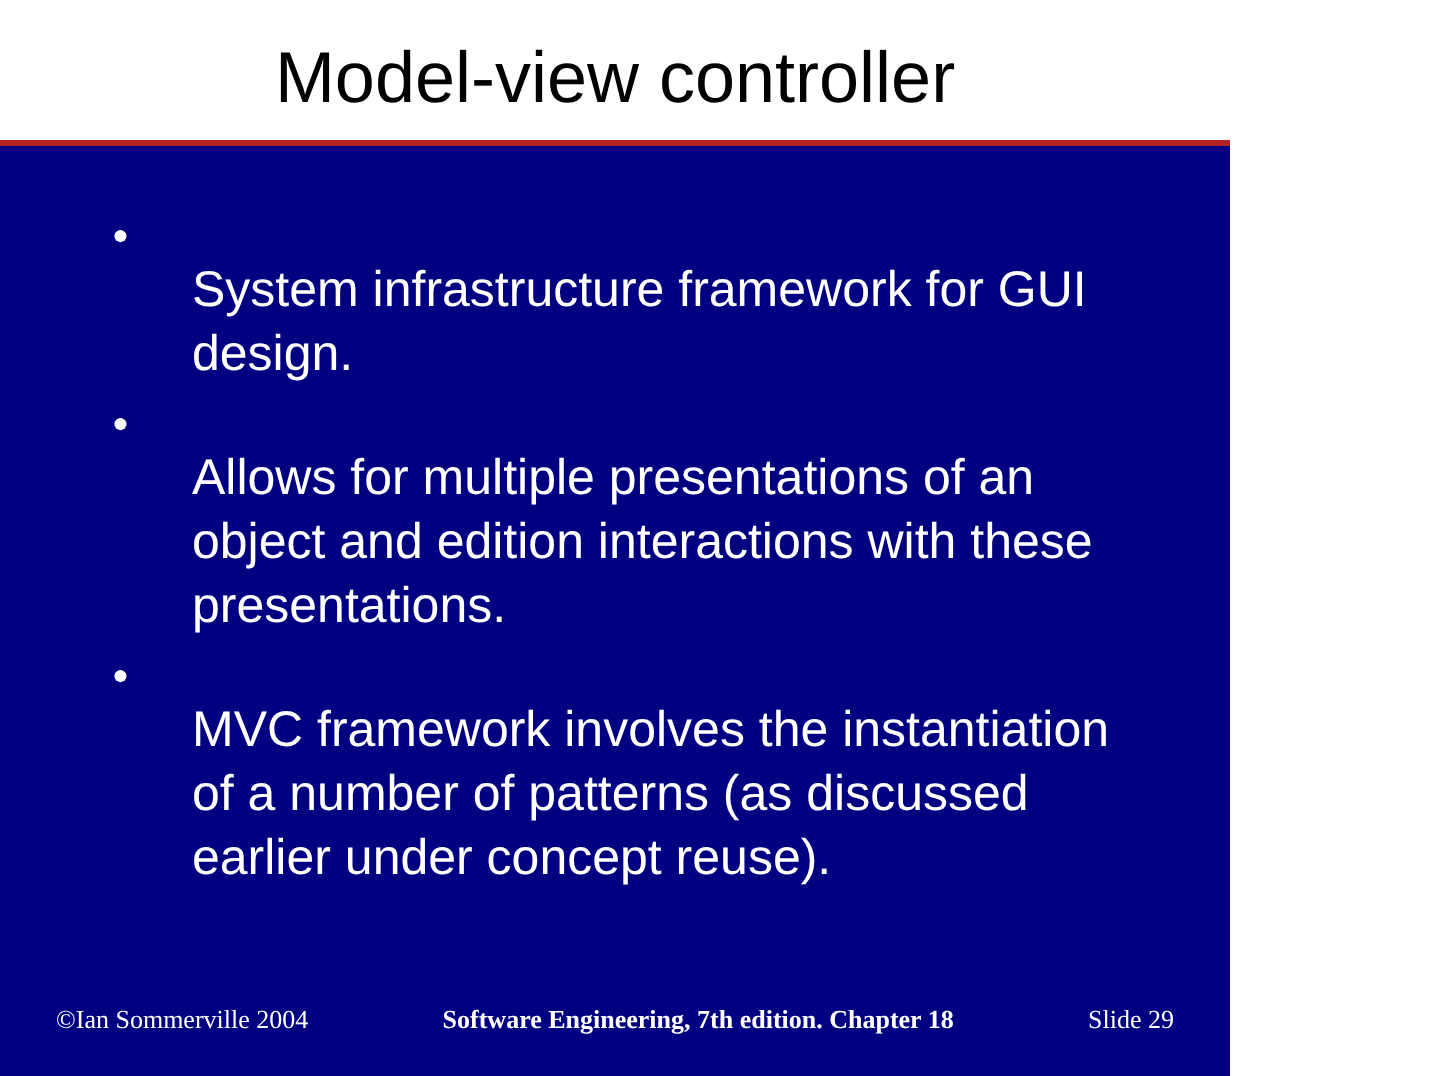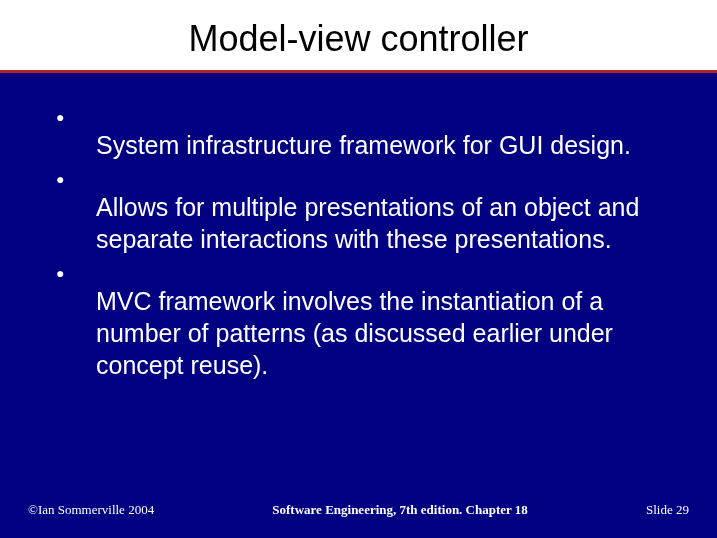--- a/index.html
+++ b/index.html
@@ -4,21 +4,21 @@
 <style>
   html, body {
     margin: 0;
     padding: 0;
     width: 717px;
     height: 538px;
     overflow: hidden;
     font-family: Arial, Helvetica, sans-serif;
   }
   .slide {
-    width: 717px;
+    width: 615px;
     height: 538px;
     background: #000080;
     position: relative;
     box-sizing: border-box;
   }
   .title-area {
     background: #ffffff;
     width: 100%;
     padding: 18px 0 10px 0;
     text-align: center;
@@ -93,21 +93,21 @@
   </div>
   <div class="divider"></div>
 
   <div class="body-area">
     <div class="bullet-row">
       <div class="bullet-dot">●</div>
       <div class="bullet-text">System infrastructure framework for GUI design.</div>
     </div>
     <div class="bullet-row">
       <div class="bullet-dot">●</div>
-      <div class="bullet-text">Allows for multiple presentations of an object and separate interactions with these presentations.</div>
+      <div class="bullet-text">Allows for multiple presentations of an object and edition interactions with these presentations.</div>
     </div>
     <div class="bullet-row">
       <div class="bullet-dot">●</div>
       <div class="bullet-text">MVC framework involves the instantiation of a number of patterns (as discussed earlier under concept reuse).</div>
     </div>
   </div>
 
   <div class="footer">
     <div class="footer-left">©Ian Sommerville 2004</div>
     <div class="footer-center">Software Engineering, 7th edition. Chapter 18</div>

